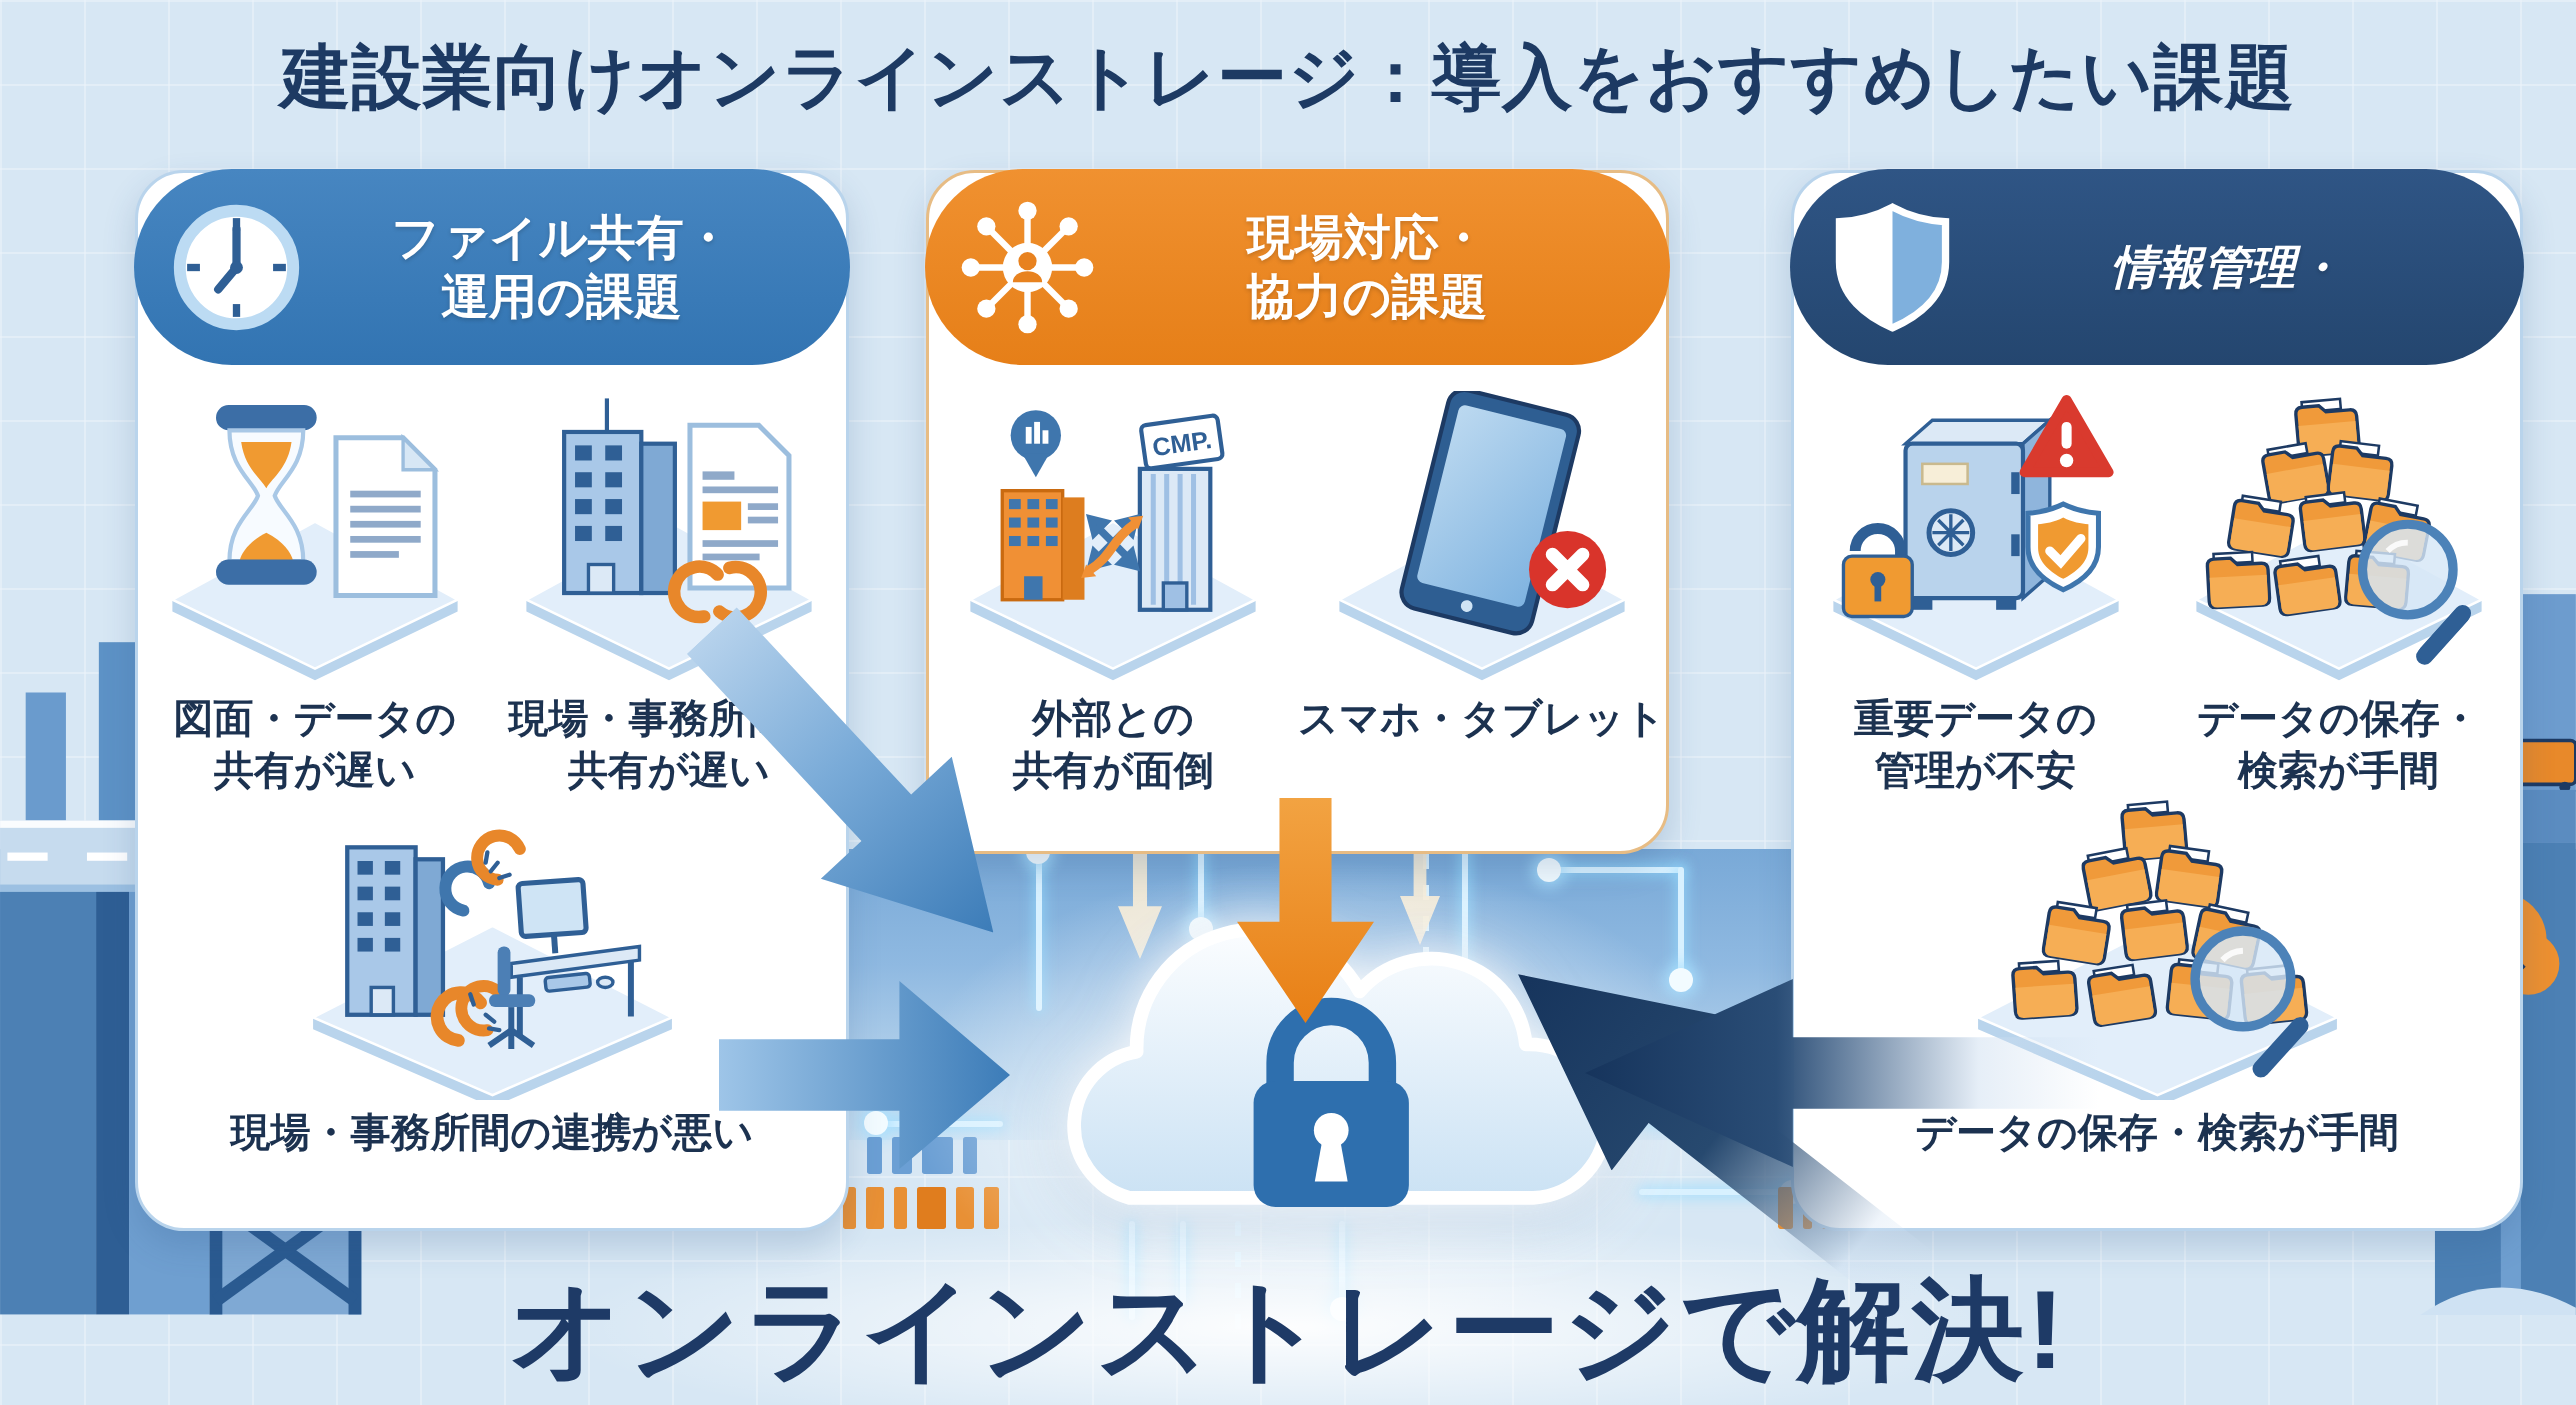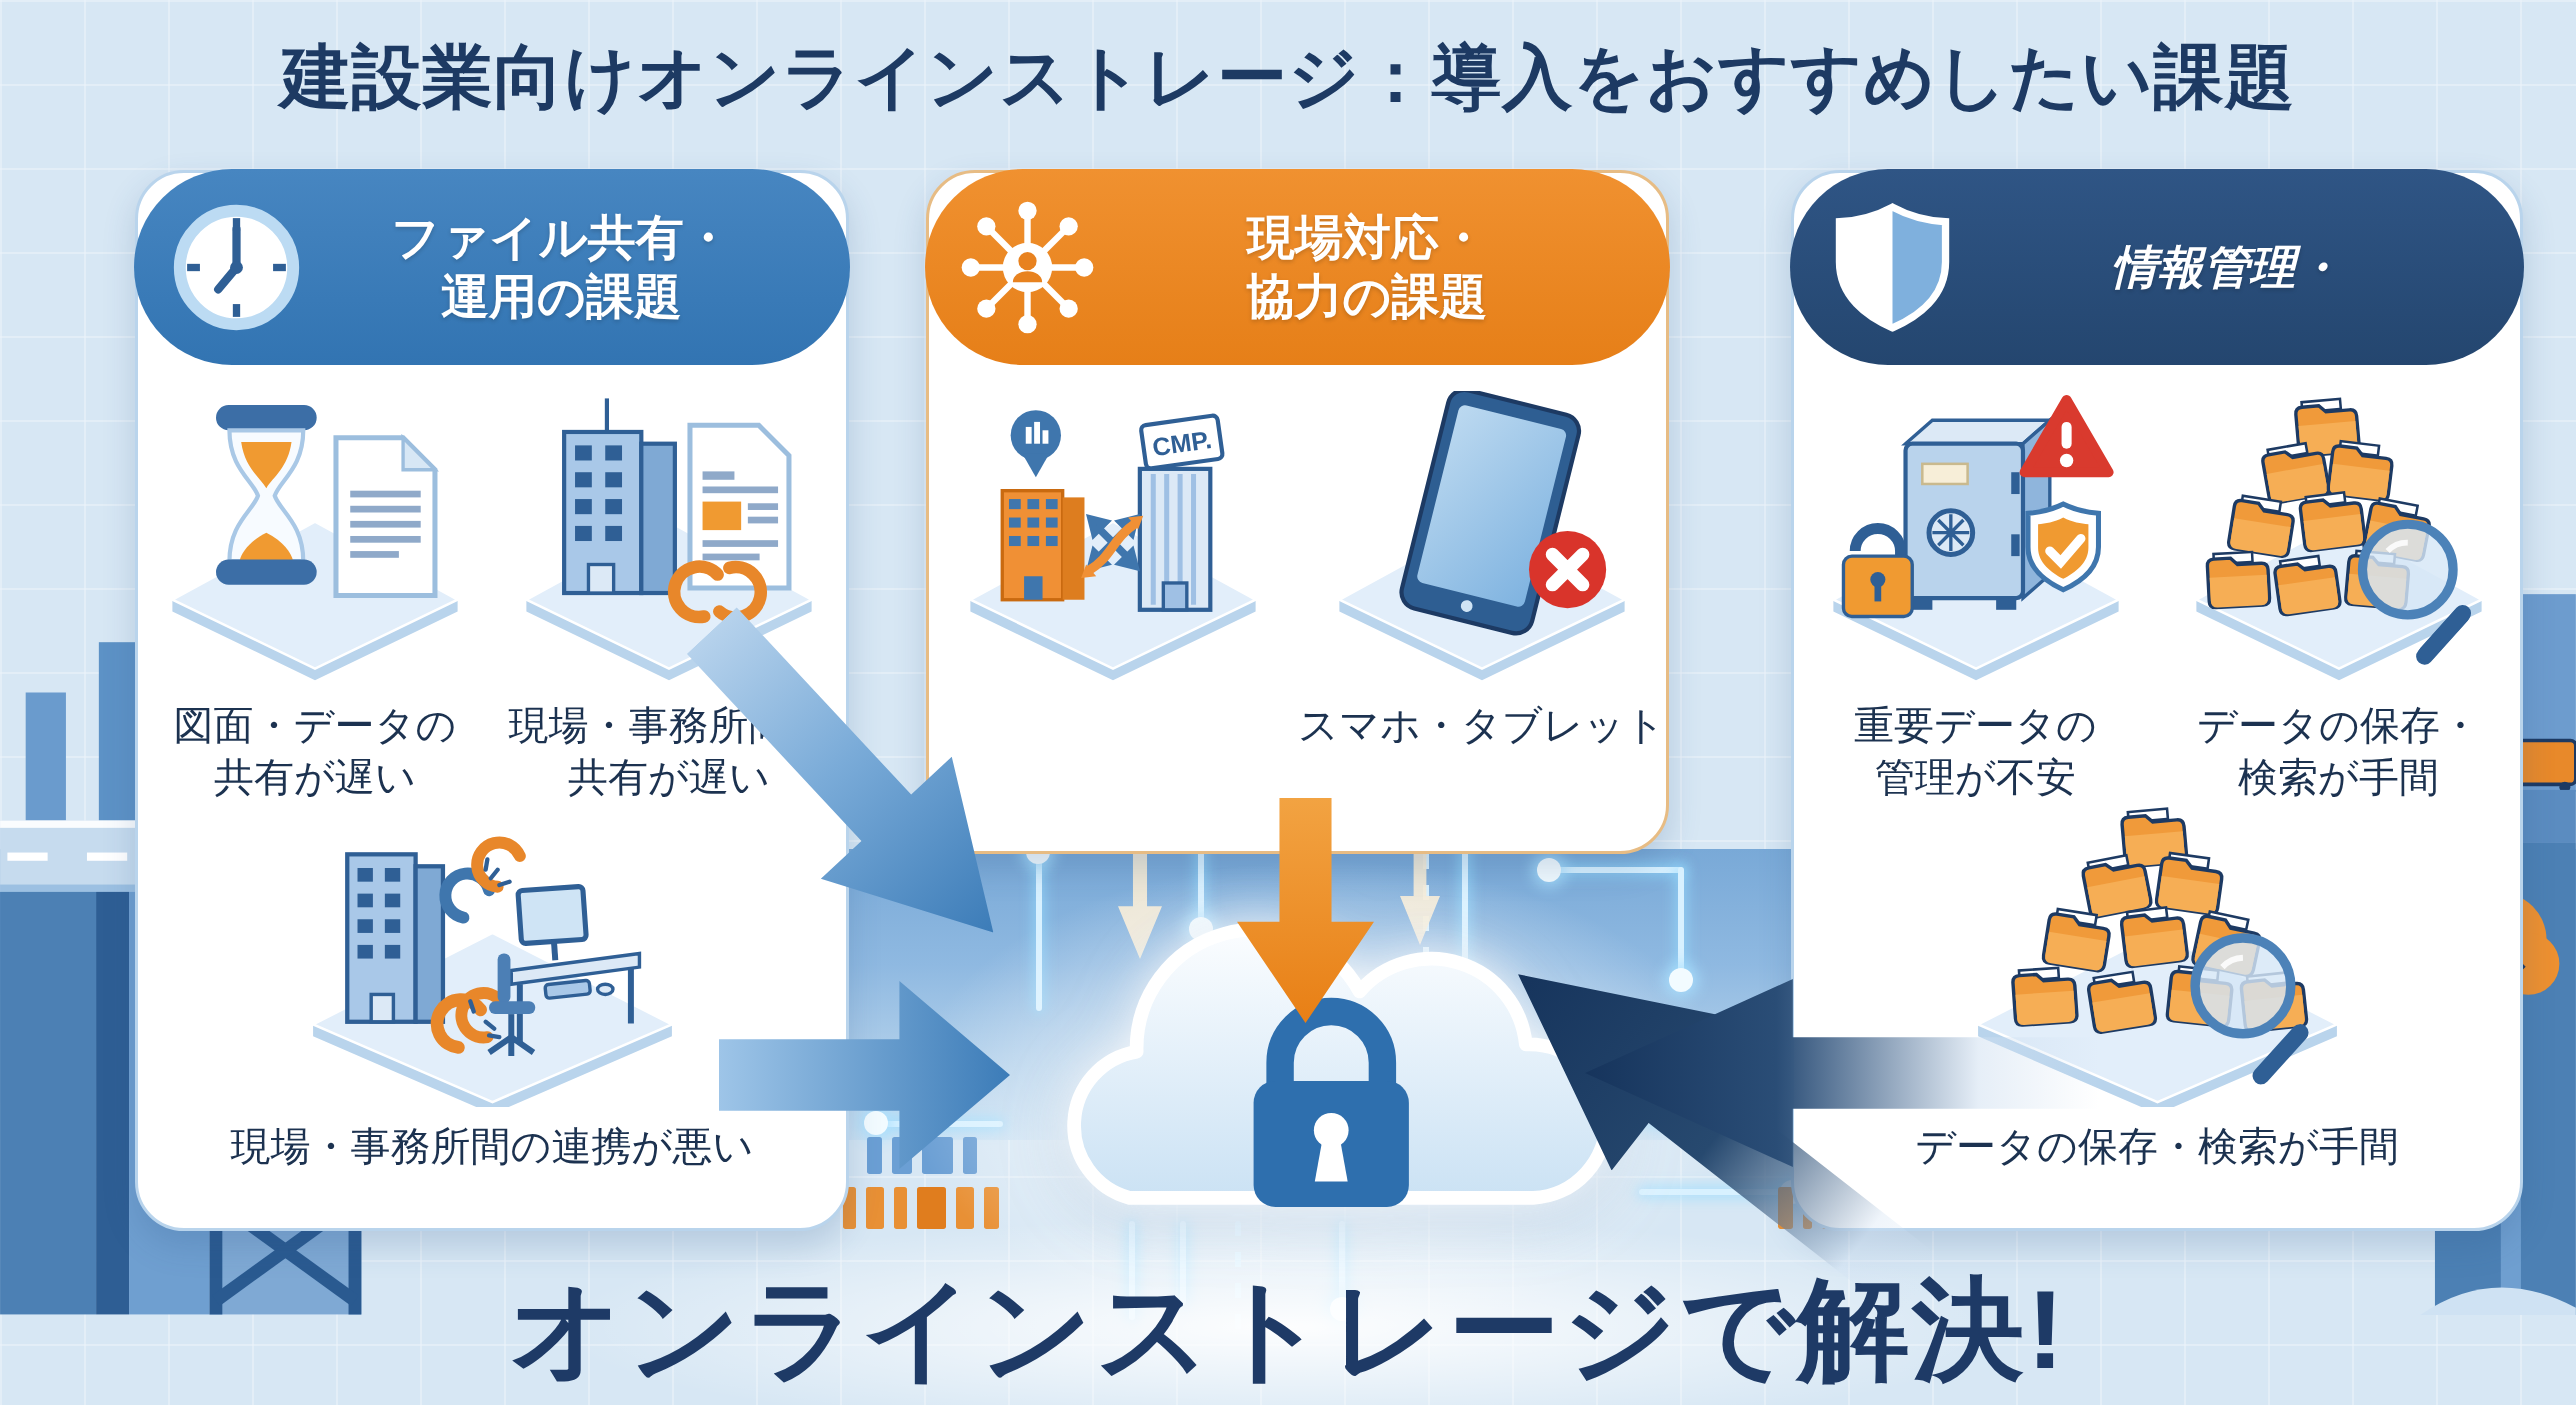--- a/index.html
+++ b/index.html
@@ -30,21 +30,21 @@
   .hdr.h3{background:linear-gradient(180deg,#2f5585,#24466f);font-style:italic;}
   .hdr .ttl{flex:1;text-align:center;font-size:48px;font-weight:800;line-height:1.24;
     text-shadow:0 1.8px 4.6px rgba(0,0,0,.18);}
   .hicon{width:139px;height:139px;flex:0 0 auto;}
   .cbody{position:absolute;left:0;right:0;top:196px;display:grid;
     grid-template-columns:1fr 1fr;justify-items:center;padding-top:22px;row-gap:1.8px;}
   .item{display:flex;flex-direction:column;align-items:center;}
   .item.wide{grid-column:1/3;}
   .art{width:302px;height:295px;}
   .art.big{width:393px;height:302px;}
-  .lbl{font-size:40px;font-weight:400;color:#1c3250;text-align:center;line-height:1.3;margin-top:13px;}
+  .lbl{font-size:40px;font-weight:700;color:#1c3250;text-align:center;line-height:1.3;margin-top:6px;}
   
   .arrow{position:absolute;z-index:7;}
   .arrow-r{clip-path:polygon(0 31%,62% 31%,62% 0,100% 50%,62% 100%,62% 69%,0 69%);}
   .arrow-l{clip-path:polygon(100% 31%,38% 31%,38% 0,0 50%,38% 100%,38% 69%,100% 69%);}
   .arrow-d{clip-path:polygon(31% 0,69% 0,69% 55%,100% 55%,50% 100%,0 55%,31% 55%);}
   .mini-d{position:absolute;z-index:3;opacity:.92;background:#f6ecd6;
     clip-path:polygon(34% 0,66% 0,66% 52%,100% 52%,50% 100%,0 52%,34% 52%);}
   
   .cl{position:absolute;z-index:3;background:#d8f1ff;box-shadow:0 0 12.8px 2.7px rgba(150,220,255,.75);border-radius:3.7px;}
   .cl.dash{background:repeating-linear-gradient(180deg,#d8f1ff 0 14.6px,transparent 14.6px 31px);box-shadow:none;}
@@ -411,20 +411,24 @@
             <polygon points="206,152 190,156 202,168"></polygon>
               <polygon points="154,208 170,204 158,192"></polygon>
             <line x1="160" y1="160" x2="200" y2="200"></line>
             <polygon points="154,152 158,168 170,156"></polygon>
               <polygon points="206,208 202,192 190,204"></polygon>
           </g>
           <path d="M150,214 C180,196 178,176 208,156" stroke="#f09035" stroke-width="11" fill="none"></path>
           <polygon points="216,148 198,150 210,164" fill="#f09035"></polygon>
           <polygon points="142,222 160,220 148,206" fill="#f09035"></polygon>
         </svg>
+        <div class="lbl">
+          <div>外部との</div>
+          <div>共有が面倒</div>
+        </div>
       </div>
       <div class="item">
         <svg class="art" viewBox="0 0 360 350">
           <defs>
             <linearGradient id="scr1" x1="0" y1="0" x2="1" y2="1">
               <stop offset="0" stop-color="#bcd9f0"></stop>
                 <stop offset="1" stop-color="#7fb3e0"></stop>
             </linearGradient>
           </defs>
           <path d="M10,248 L10,262 L180,344 L350,262 L350,248 L180,330 Z" fill="#b9d4ec"></path>

